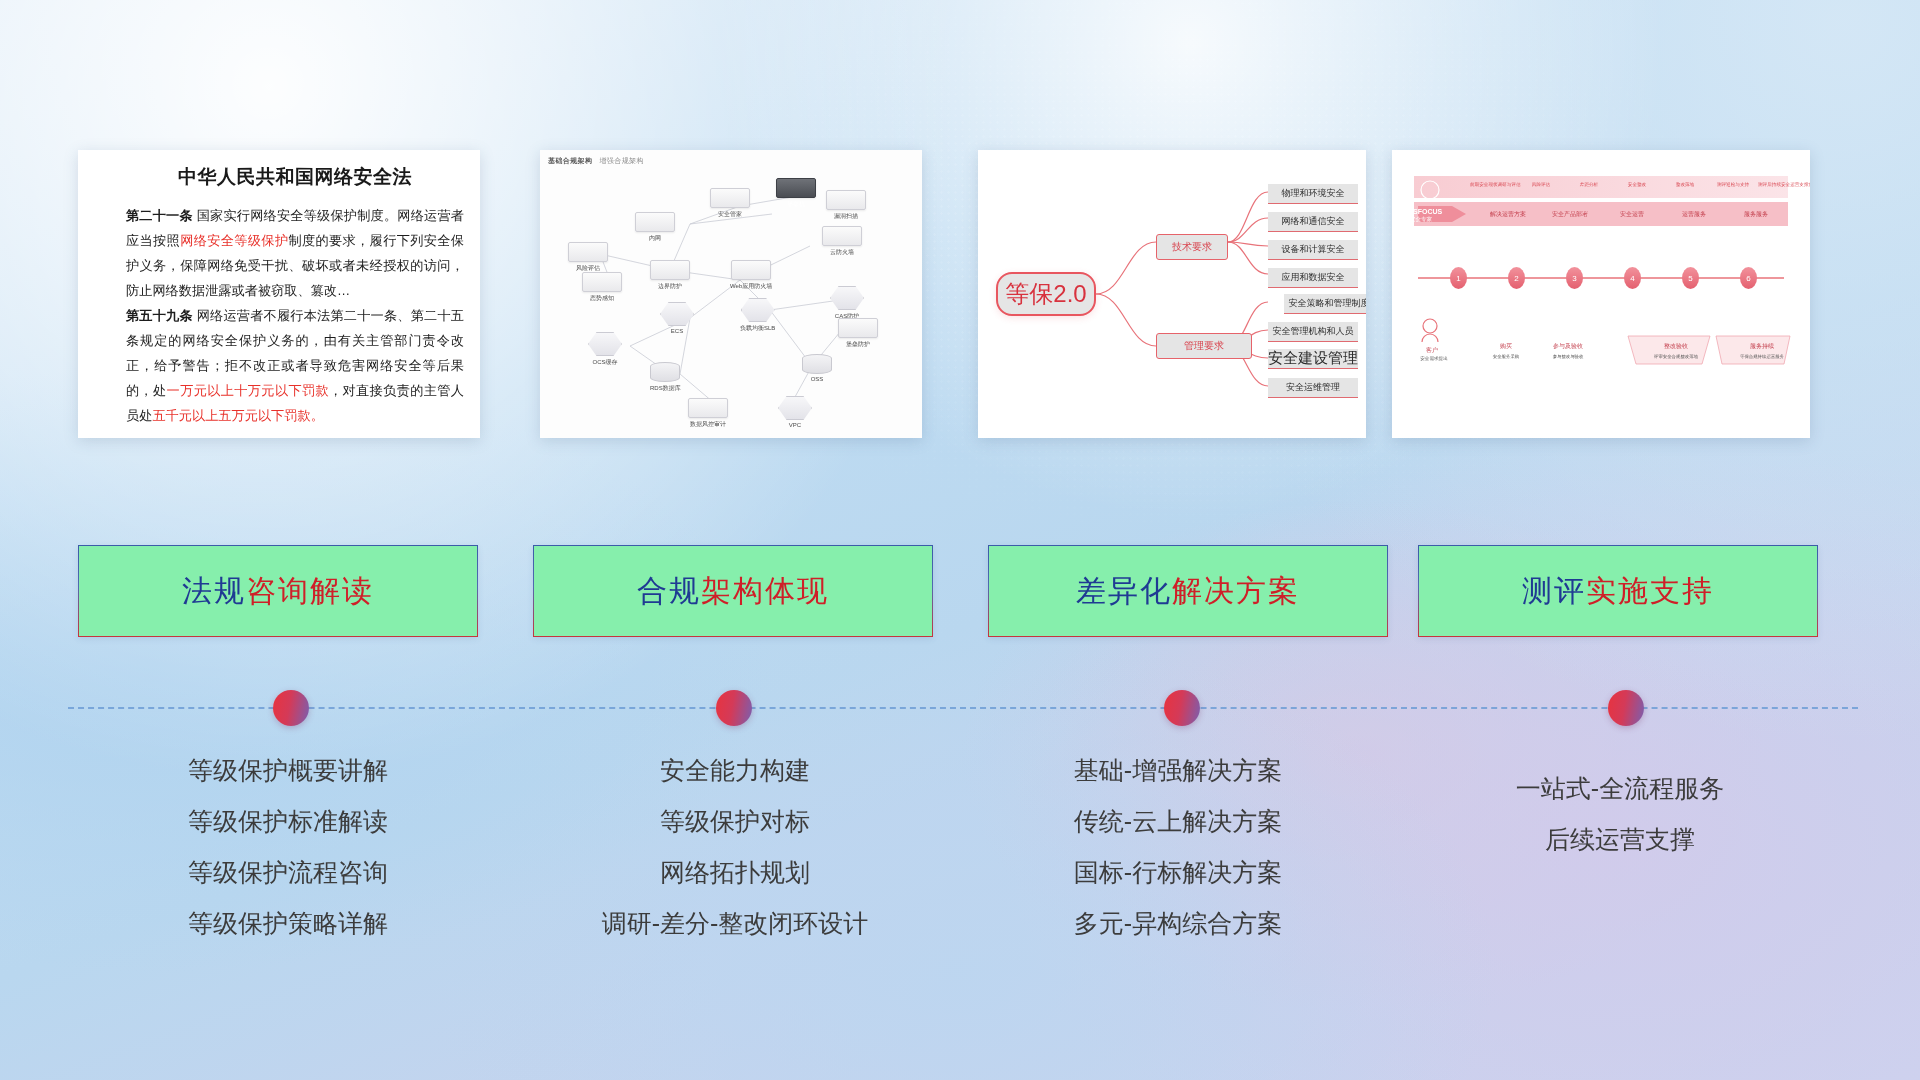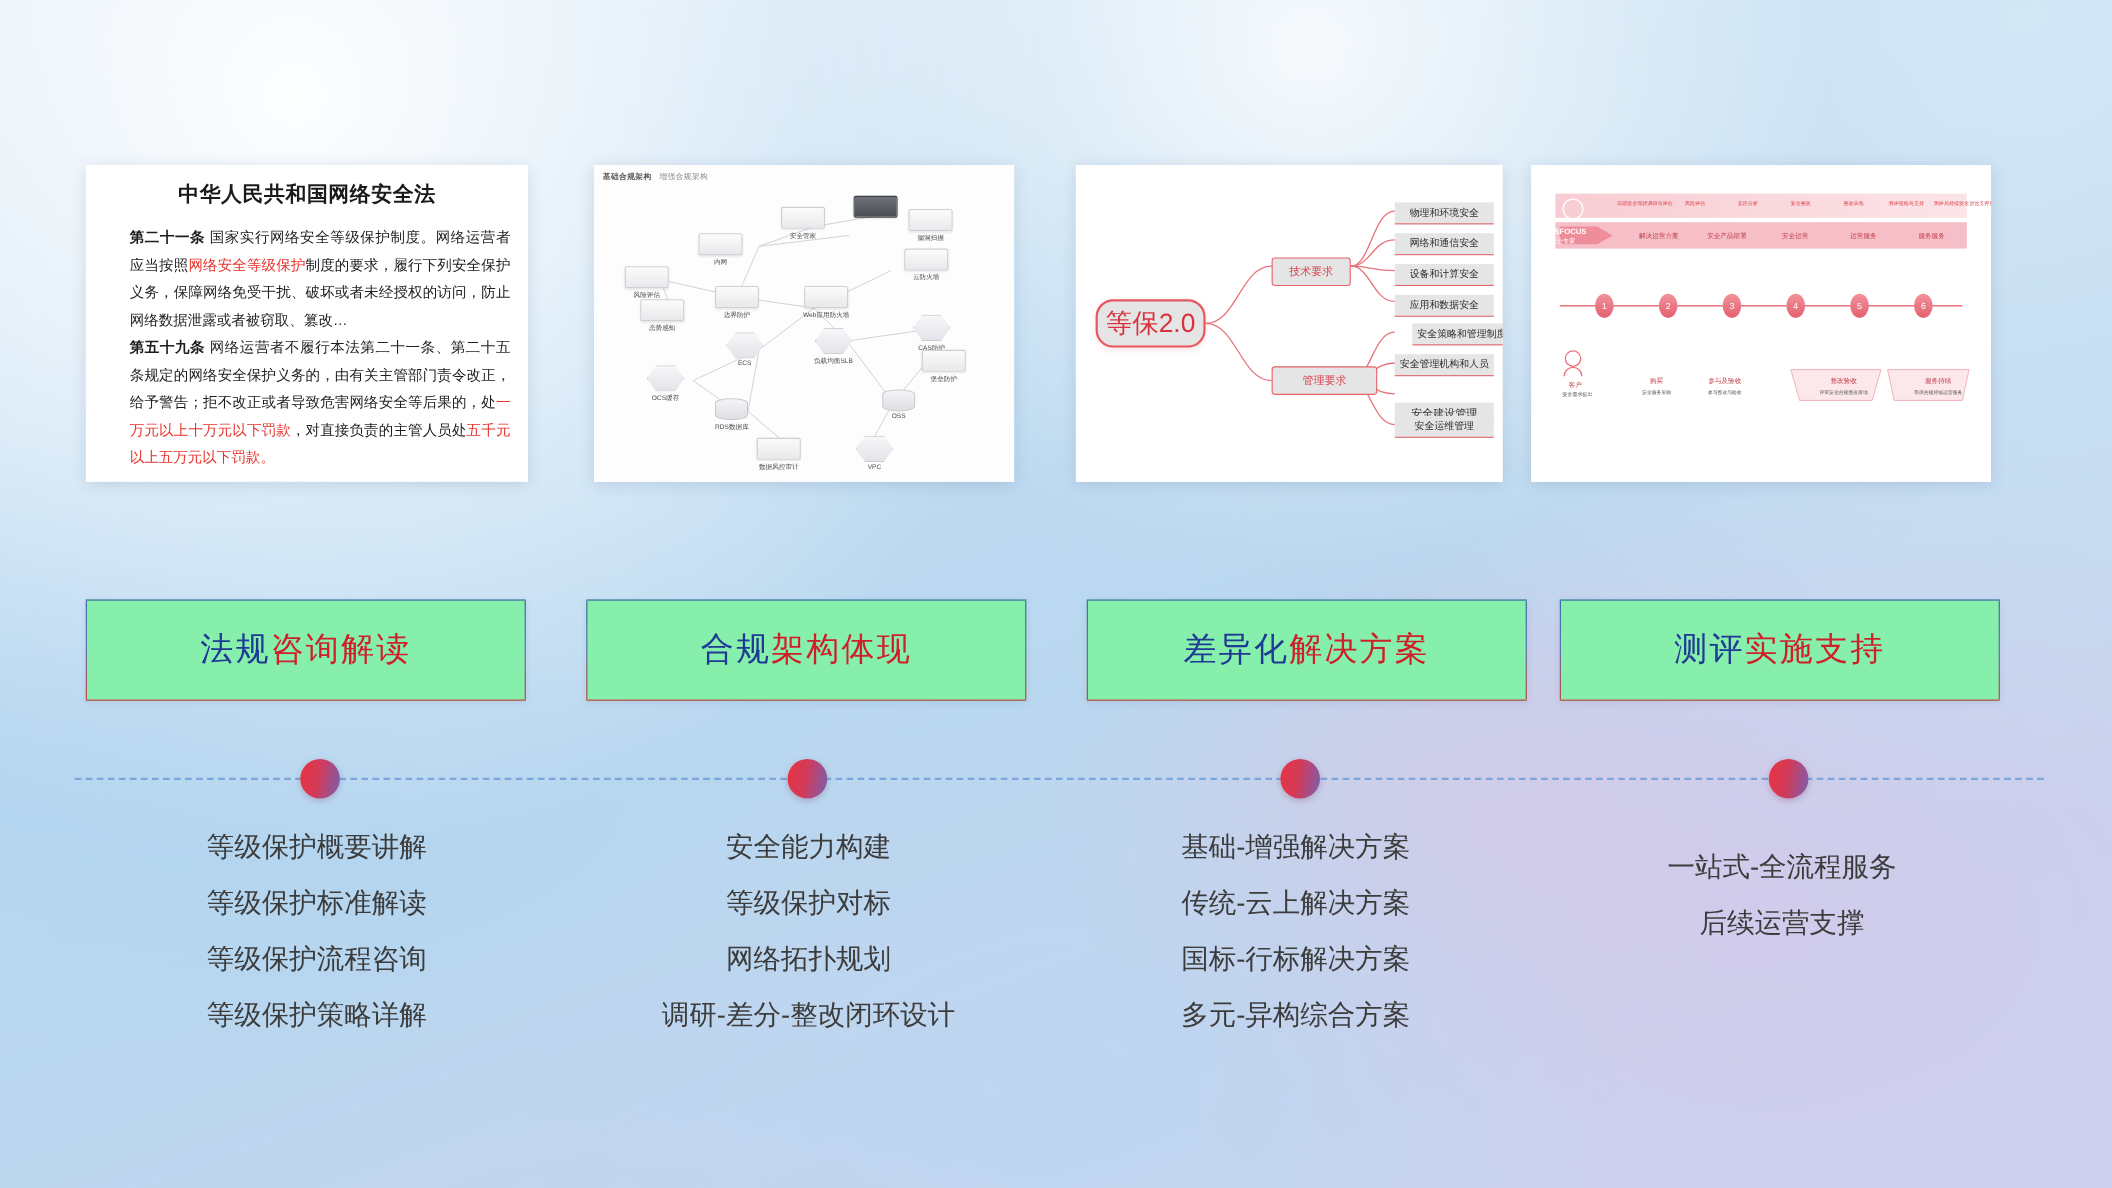--- a/index.html
+++ b/index.html
@@ -34,33 +34,33 @@
   .stage { position: absolute; inset: 0; }
 
   
   .cards { position: absolute; left: 0; top: 150px; width: 1920px; height: 290px; }
   .card {
     position: absolute; top: 0; height: 288px;
     background: #fff;
     box-shadow: 0 3px 14px rgba(60,90,130,0.18);
     overflow: hidden;
   }
-  .card.c1 { left: 78px;   width: 402px; }
+  .card.c1 { left: 78px;   width: 402px; padding-left: 32px; }
   .card.c2 { left: 540px;  width: 382px; }
   .card.c3 { left: 978px;  width: 388px; }
   .card.c4 { left: 1392px; width: 418px; }
 
   
   .law { padding: 14px 16px 0 16px; }
   .law h3 {
     text-align: center; font-size: 19px; font-weight: bold; color: #1a1a1a;
     letter-spacing: .5px; margin-bottom: 13px;
   }
   .law p {
-    font-size: 13.2px; line-height: 25px; color: #1d1d1d; text-align: justify; margin-left: 24px;
+    font-size: 13.2px; line-height: 25px; color: #1d1d1d; text-align: justify;
   }
   .law .art { font-weight: bold; }
   .law .red { color: #e8312a; }
 
   
   .arch { position: relative; width: 100%; height: 100%; background: #fdfdfd; }
   .arch .hdr { position: absolute; left: 8px; top: 6px; font-size: 7px; color: #8a8a8a; letter-spacing: .4px; }
   .arch .hdr b { color: #5a5a5a; }
   .arch svg { position: absolute; inset: 0; }
   .nd {
@@ -295,21 +295,21 @@
         <div class="mnode root" style="left:18px;top:122px;width:100px;height:44px;">等保2.0</div>
         <div>
             <div class="mnode" style="left: 178px; width: 72px; height: 26px; top: 84px;">技术要求</div>
             <div class="mnode leaf" style="left: 290px; width: 90px; height: 20px; top: 34px; font-size: 9px;">物理和环境安全</div>
             <div class="mnode leaf" style="left: 290px; width: 90px; height: 20px; top: 62px; font-size: 9px;">网络和通信安全</div>
             <div class="mnode leaf" style="left: 290px; width: 90px; height: 20px; top: 90px; font-size: 9px;">设备和计算安全</div>
             <div class="mnode leaf" style="left: 290px; width: 90px; height: 20px; top: 118px; font-size: 9px;">应用和数据安全</div>
             <div class="mnode" style="left: 178px; width: 96px; height: 26px; top: 183px;">管理要求</div>
             <div class="mnode leaf" style="left: 290px; width: 90px; height: 20px; top: 144px; font-size: 9px; margin-left: 16px;">安全策略和管理制度</div>
             <div class="mnode leaf" style="left: 290px; width: 90px; height: 20px; top: 172px; font-size: 9px;">安全管理机构和人员</div>
-            <div class="mnode leaf" style="left: 290px; width: 90px; height: 20px; top: 216px; font-size: 10px;">安全建设管理</div>
+            <div class="mnode leaf" style="left: 290px; width: 90px; height: 20px; top: 199px; font-size: 15px;">安全建设管理</div>
             <div class="mnode leaf" style="left: 290px; width: 90px; height: 20px; top: 228px; font-size: 9px;">安全运维管理</div>
           </div>
       </div>
     </div>
 
     <div class="card c4">
       <div class="road">
         <svg viewBox="0 0 418 288">
           <defs>
             <linearGradient id="pinkband" x1="0" y1="0" x2="1" y2="0">

